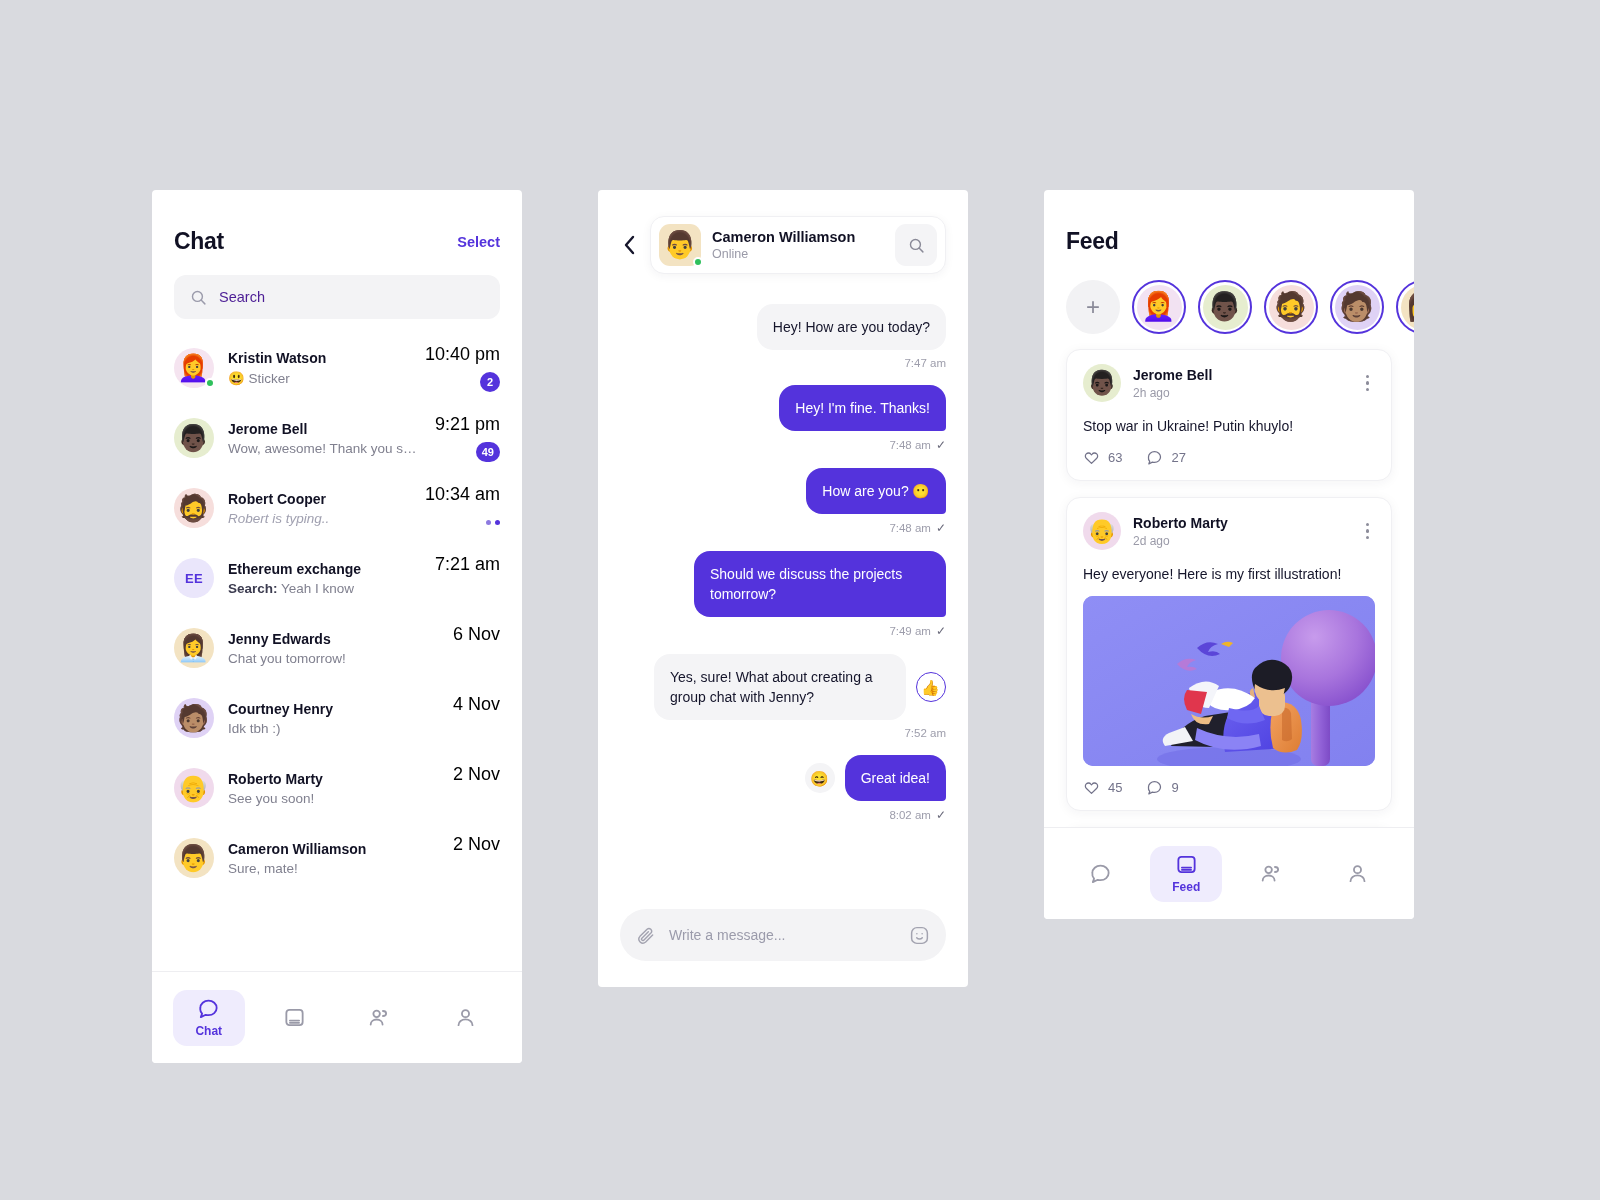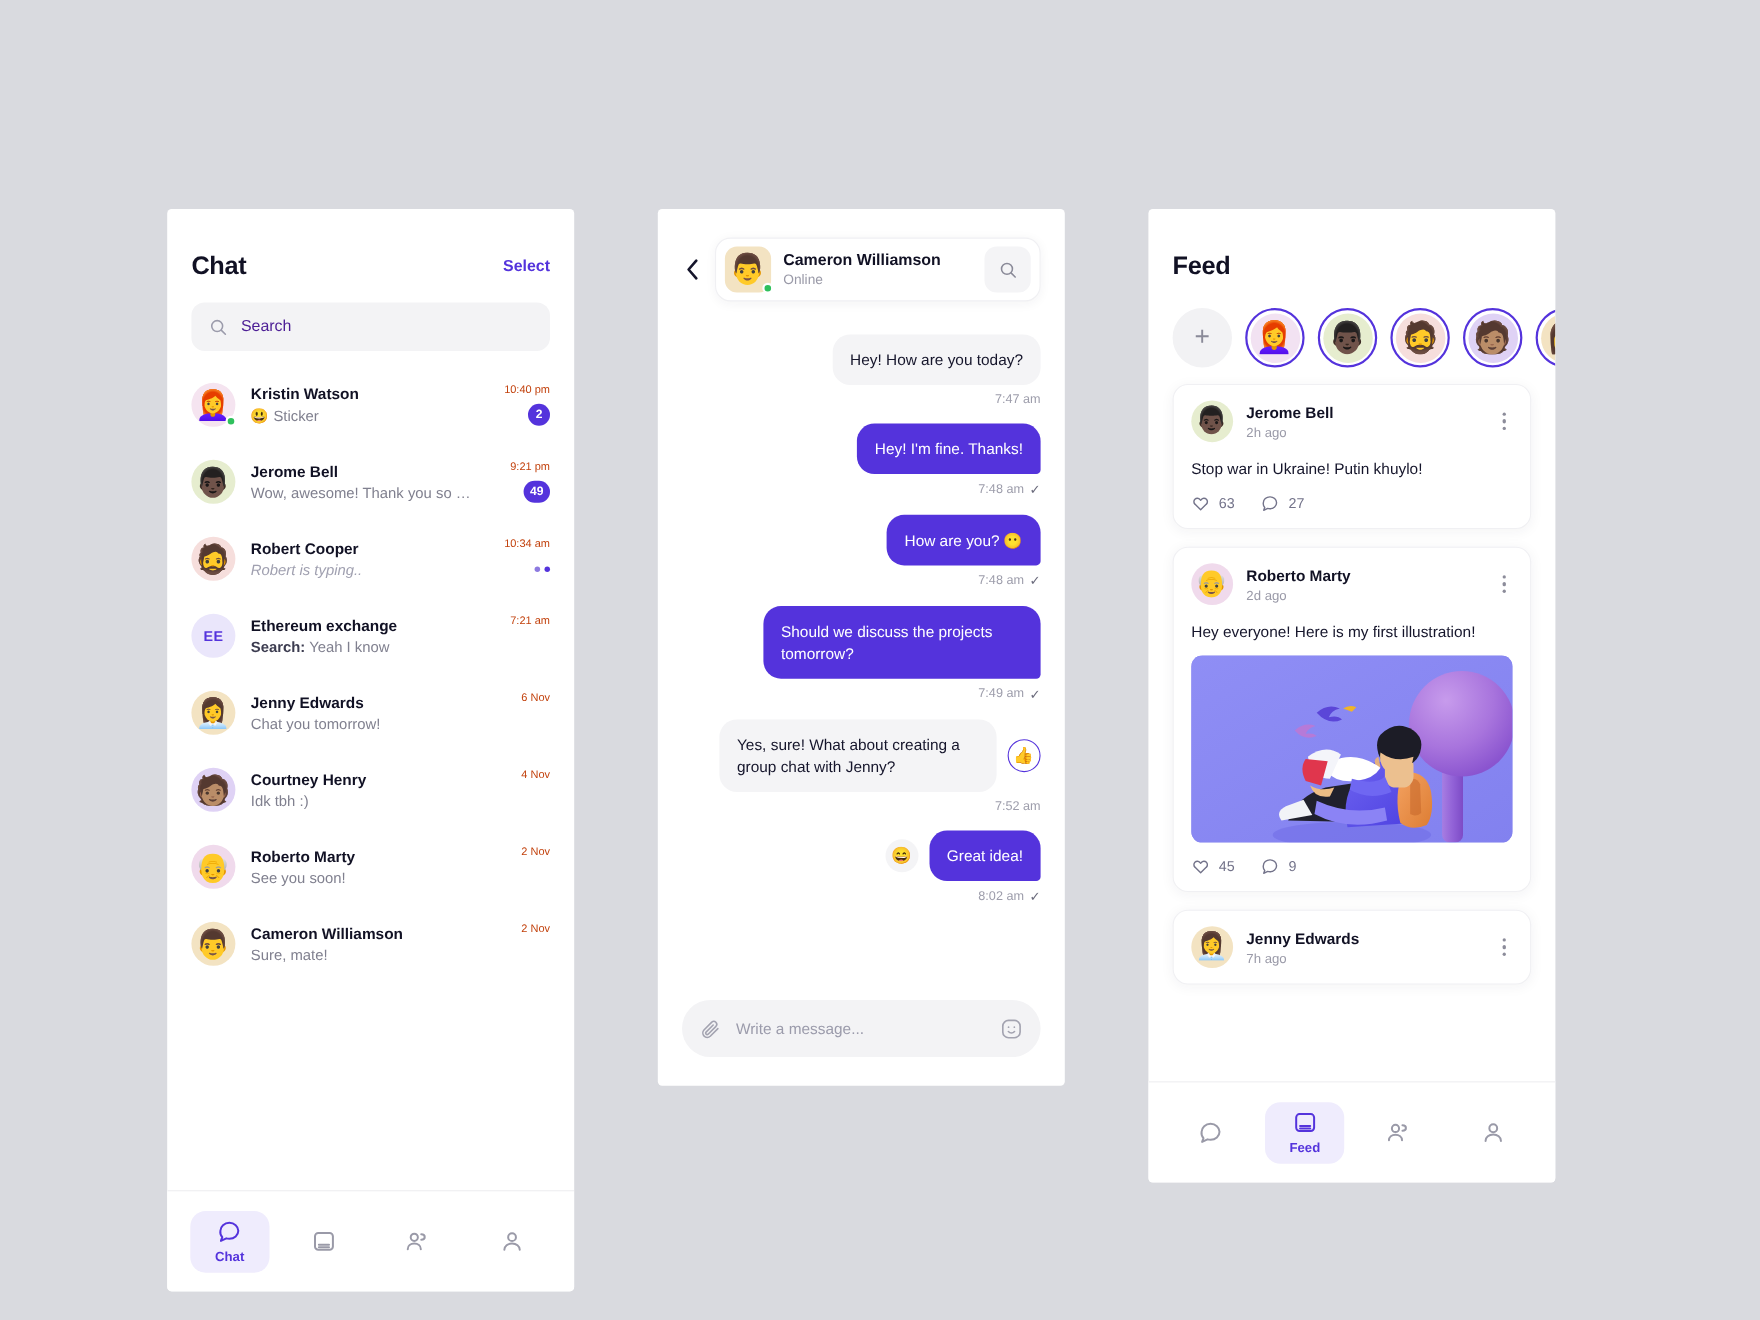--- a/index.html
+++ b/index.html
@@ -12,23 +12,23 @@
   .stage { position: relative; width: 1600px; height: 1200px; }
 
   .phone {
     position: absolute;
     background: #ffffff;
     border-radius: 4px;
     overflow: hidden;
     display: flex;
     flex-direction: column;
   }
-  #phone-chat  { left: 152px; top: 190px; width: 370px; height: 984px; }
+  #phone-chat  { left: 152px; top: 190px; width: 370px; height: 873px; }
   #phone-conv  { left: 598px; top: 190px; width: 370px; height: 797px; }
-  #phone-feed  { left: 1044px; top: 190px; width: 370px; height: 885px; }
+  #phone-feed  { left: 1044px; top: 190px; width: 370px; height: 729px; }
 
   
   .page-title {
     font-size: 23px; font-weight: bold; color: #111124; letter-spacing: -0.3px;
   }
   .link-btn {
     font-size: 14.5px; font-weight: bold; color: #5433dc; cursor: pointer;
   }
 
   
@@ -61,21 +61,21 @@
     position: absolute; right: -1px; bottom: 0px;
     width: 10px; height: 10px; border-radius: 50%;
     background: #2fc05c; border: 2px solid #fff;
   }
   .row-mid { flex: 1; min-width: 0; }
   .row-name { font-size: 14px; font-weight: bold; color: #111124; margin-bottom: 4px; }
   .row-prev { font-size: 13.5px; color: #80808f; white-space: nowrap; overflow: hidden; text-overflow: ellipsis; }
   .row-prev.typing { font-style: italic; color: #a0a0b0; }
   .row-prev .sender { color: #3c3c50; font-weight: 600; }
   .row-right { text-align: right; flex: 0 0 auto; min-width: 56px; }
-  .row-time { font-size: 10px; color: #c2410c; margin-bottom: 7px; white-space: nowrap; }
+  .row-time { font-size: 18px; color: #000000; margin-bottom: 7px; white-space: nowrap; }
   .badge {
     display: inline-block; min-width: 20px; height: 20px; padding: 0 6px;
     background: #5433dc; color: #fff; border-radius: 10px;
     font-size: 11px; font-weight: bold; line-height: 20px; text-align: center;
   }
   .typing-dots { display: flex; gap: 4px; justify-content: flex-end; align-items: center; height: 20px; }
   .typing-dots i { width: 5px; height: 5px; border-radius: 50%; background: #8d7ae0; display: block; }
   .typing-dots i:last-child { background: #5433dc; }
 
   

